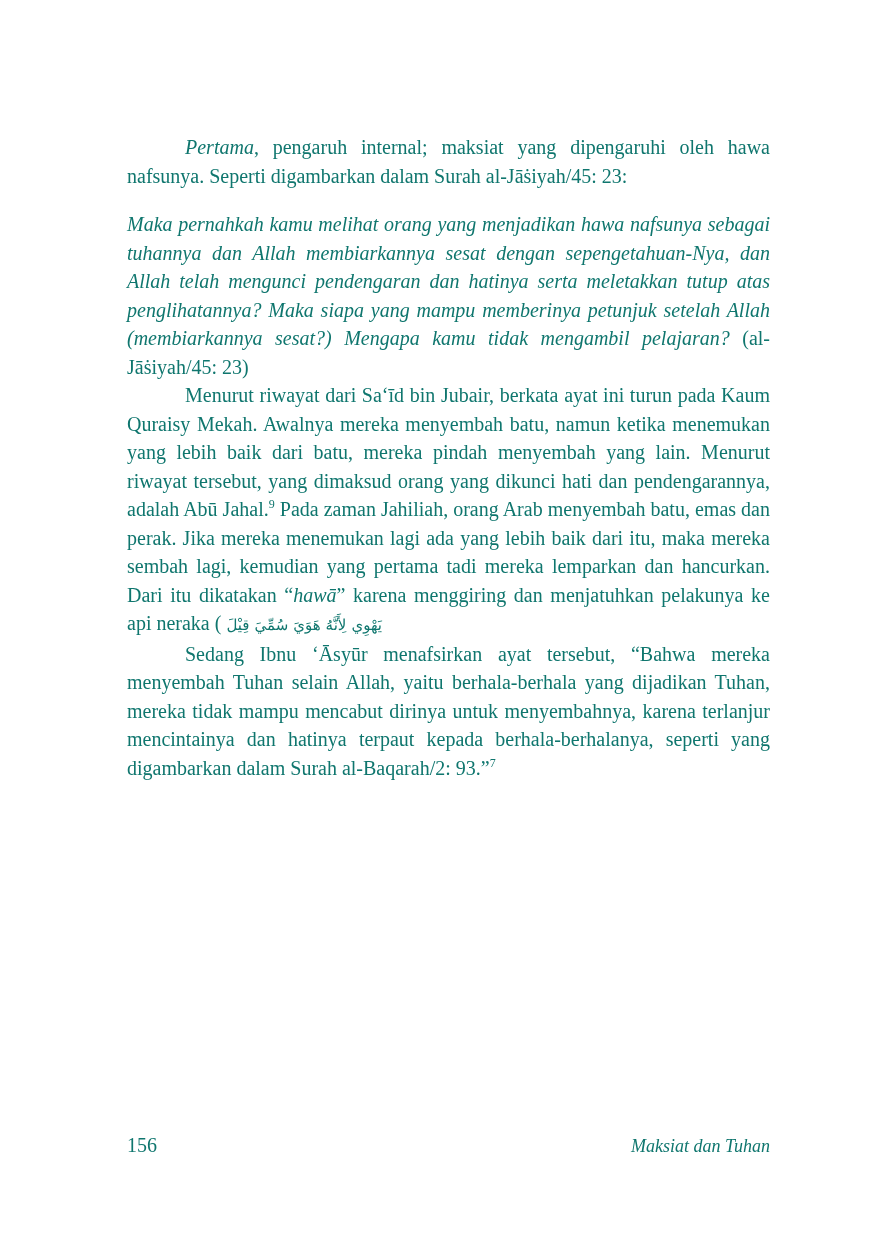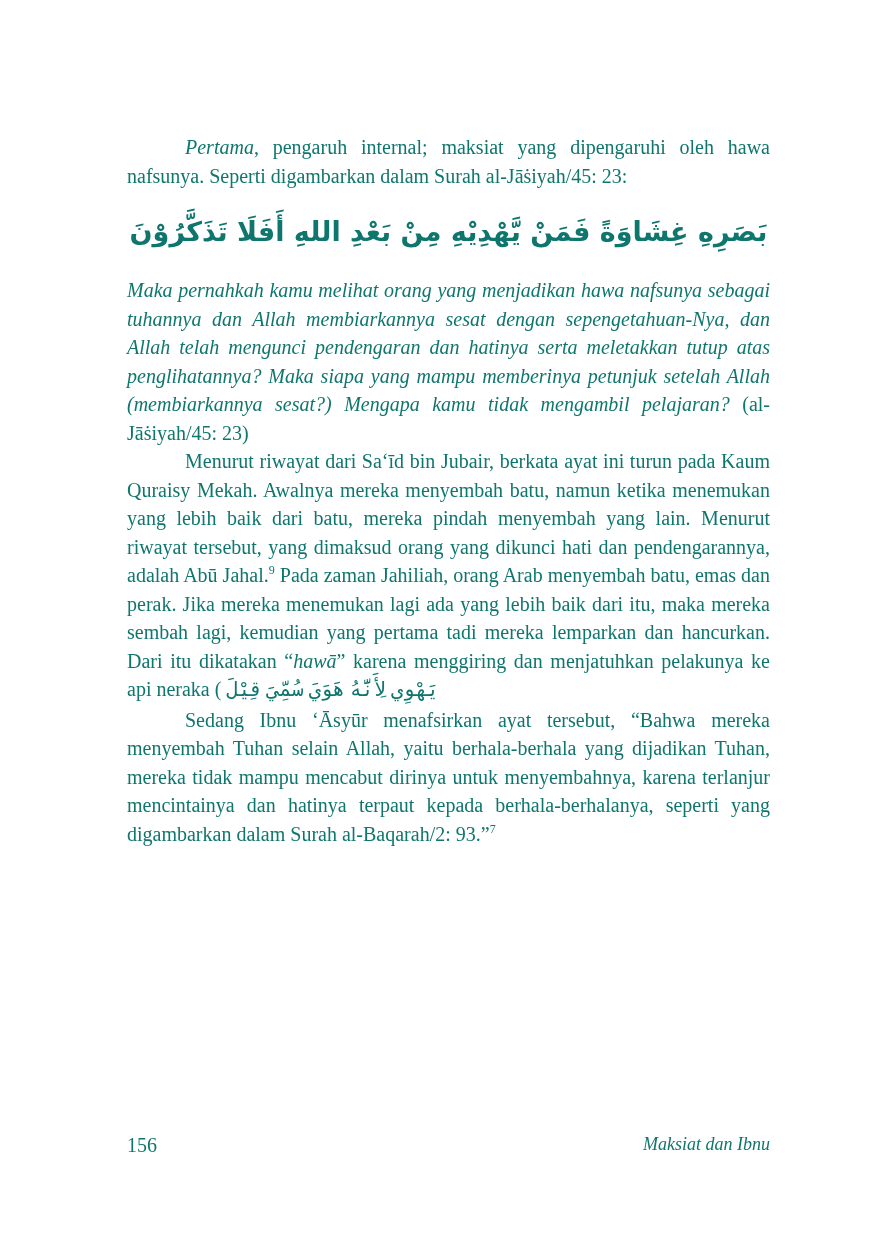--- a/index.html
+++ b/index.html
@@ -37,22 +37,22 @@
     font-size:28px;
     line-height:48px;
     text-align:center;
     white-space:nowrap;
     overflow:hidden;
   }
   
   .trans { }
   
   .ar {
-    font-family:Liberation Mono, monospace;
-    font-size:20px;
+    font-family:Liberation Sans, sans-serif;
+    font-size:15px;
     direction:rtl;
     unicode-bidi:isolate;
   }
   .p2 { margin-top:16px; }
   .p3 { margin-top:10px; }
   .arabic-cont {
     font-size:20px;
     line-height:46px;
     text-align:left;
   }
@@ -60,43 +60,42 @@
     font-size:12px;
     line-height:0;
     vertical-align:super;
   }
   .footer {
     position:absolute;
     left:127px; top:1134px;
     width:643px;
     display:flex;
     justify-content:space-between;
-    align-items:flex-start;
+    align-items:flex-end;
   }
   .page-num { font-size:20px; }
   .running { font-size:18px; font-style:italic; }
 </style>
 </head>
 <body>
 
 <div class="page">
   <div class="content">
 
     <p class="body indent"><span class="it">Pertama</span><span>, pengaruh internal; maksiat yang dipengaruhi oleh hawa nafsunya. Seperti digambarkan dalam Surah al-Jāṡiyah/45: 23:</span></p>
 
     <div class="verse" dir="rtl">
-      <div class="verse-line" style="font-size: 27px;">بَصَرِهِ غِشَاوَةً فَمَنْ يَّهْدِيْهِ مِنْ بَعْدِ اللهِ أَفَلَا تَذَكَّرُوْنَ</div>
     </div>
 
     <p class="body trans"><span class="it">Maka pernahkah kamu melihat orang yang menjadikan hawa nafsunya sebagai tuhannya dan Allah membiarkannya sesat dengan sepengetahuan-Nya, dan Allah telah mengunci pendengaran dan hatinya serta meletakkan tutup atas penglihatannya? Maka siapa yang mampu memberinya petunjuk setelah Allah (membiarkannya sesat?) Mengapa kamu tidak mengambil pelajaran?</span><span> (al-Jāṡiyah/45: 23)</span></p>
 
     <p class="body indent p2"><span>Menurut riwayat dari Sa‘īd bin Jubair, berkata ayat ini turun pada Kaum Quraisy Mekah. Awalnya mereka menyembah batu, namun ketika menemukan yang lebih baik dari batu, mereka pindah menyembah yang lain. Menurut riwayat tersebut, yang dimaksud orang yang dikunci hati dan pendengarannya, adalah Abū Jahal.</span><sup class="fn">9</sup><span> Pada zaman Jahiliah, orang Arab menyembah batu, emas dan perak. Jika mereka menemukan lagi ada yang lebih baik dari itu, maka mereka sembah lagi, kemudian yang pertama tadi mereka lemparkan dan hancurkan. Dari itu dikatakan “</span><span class="it">hawā</span><span>” karena menggiring dan menjatuhkan pelakunya ke api neraka ( </span><span class="ar">قِيْلَ</span> <span class="ar">سُمِّيَ</span> <span class="ar">هَوَيَ</span> <span class="ar">لِأَنَّهُ</span> <span class="ar">يَهْوِي</span></p>
 
 
     <p class="body indent p3"><span>Sedang Ibnu ‘Āsyūr menafsirkan ayat tersebut, “Bahwa mereka menyembah Tuhan selain Allah, yaitu berhala-berhala yang dijadikan Tuhan, mereka tidak mampu mencabut dirinya untuk menyembahnya, karena terlanjur mencintainya dan hatinya terpaut kepada berhala-berhalanya, seperti yang digambarkan dalam Surah al-Baqarah/2: 93.”</span><sup class="fn">7</sup></p>
 
   </div>
 
   <div class="footer">
     <span class="page-num">156</span>
-    <span class="running">Maksiat dan Ibnu</span>
+    <span class="running">Maksiat dan Tuhan</span>
   </div>
 </div>
 
 </body></html>

